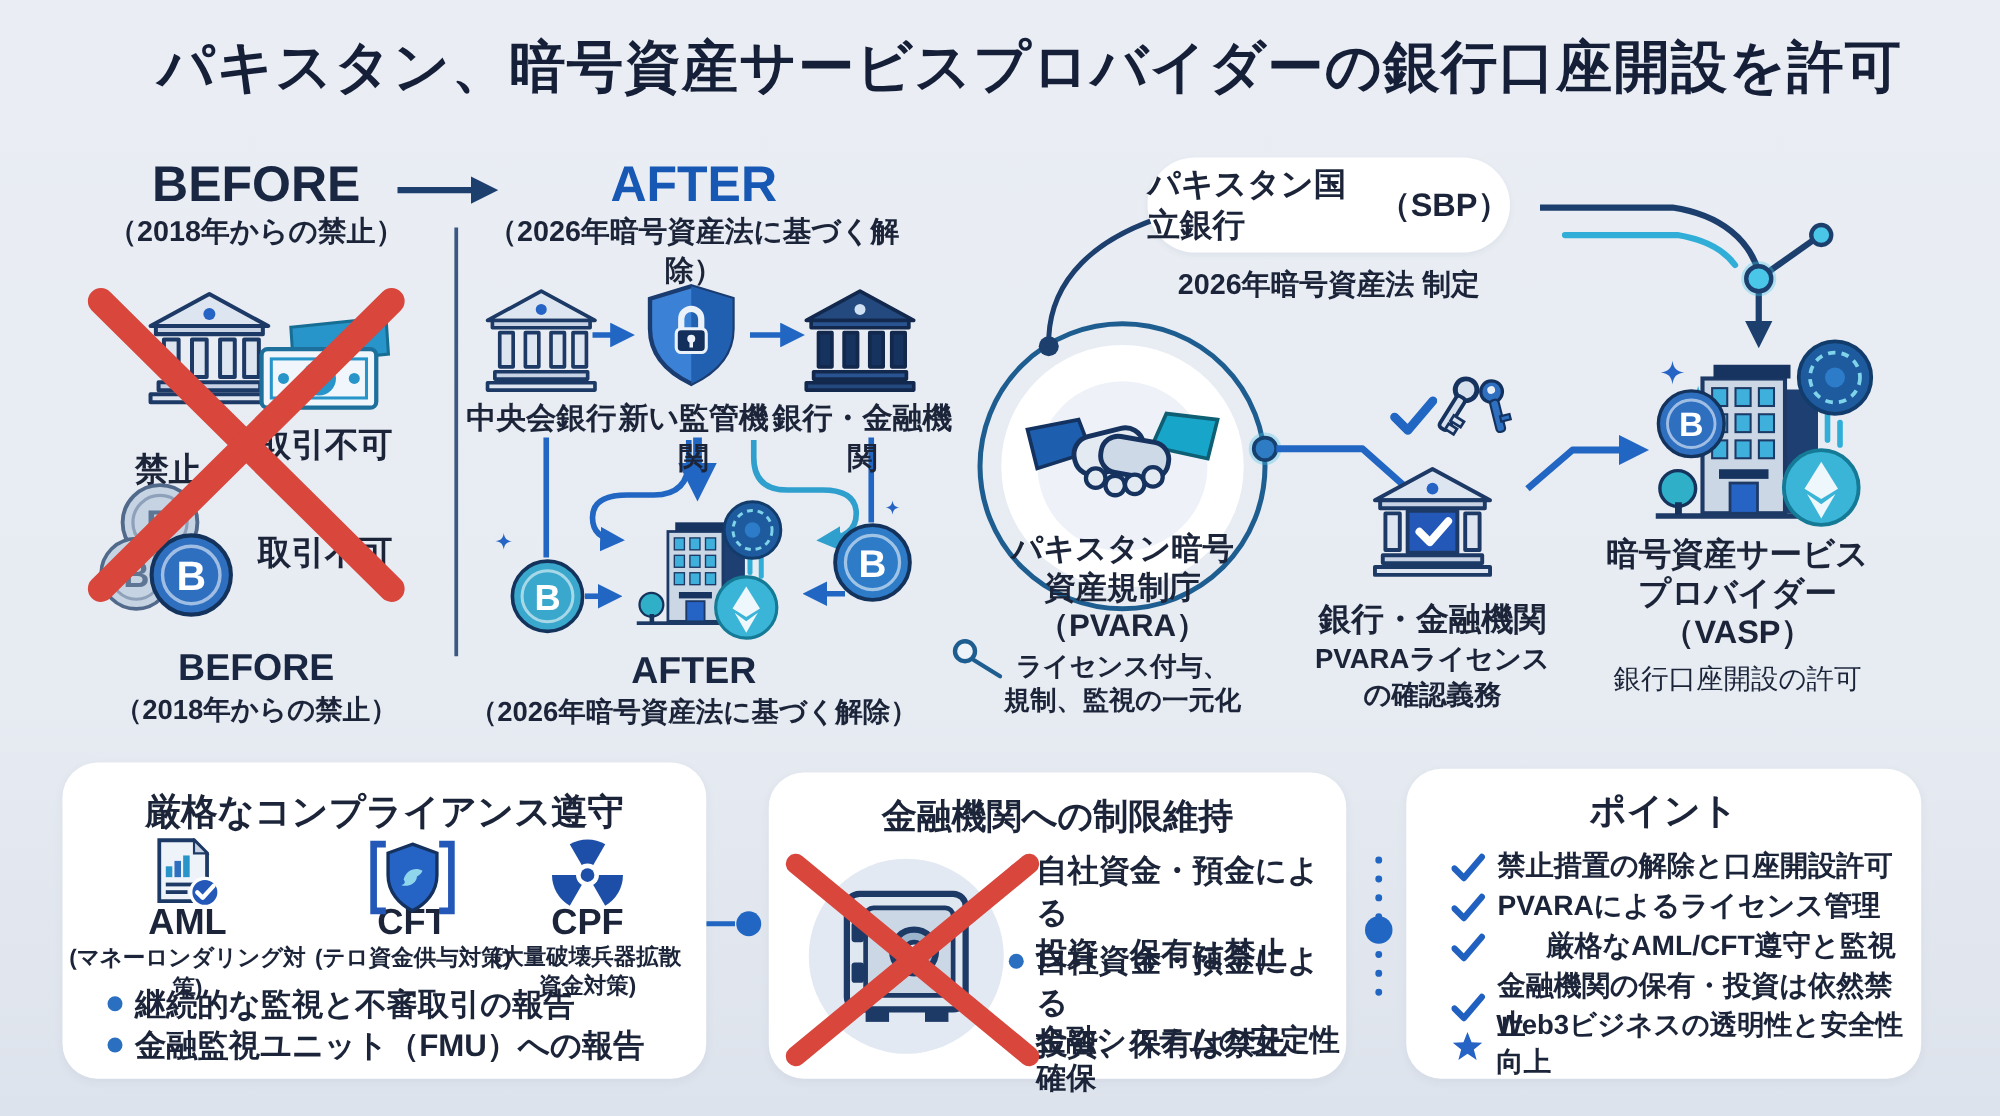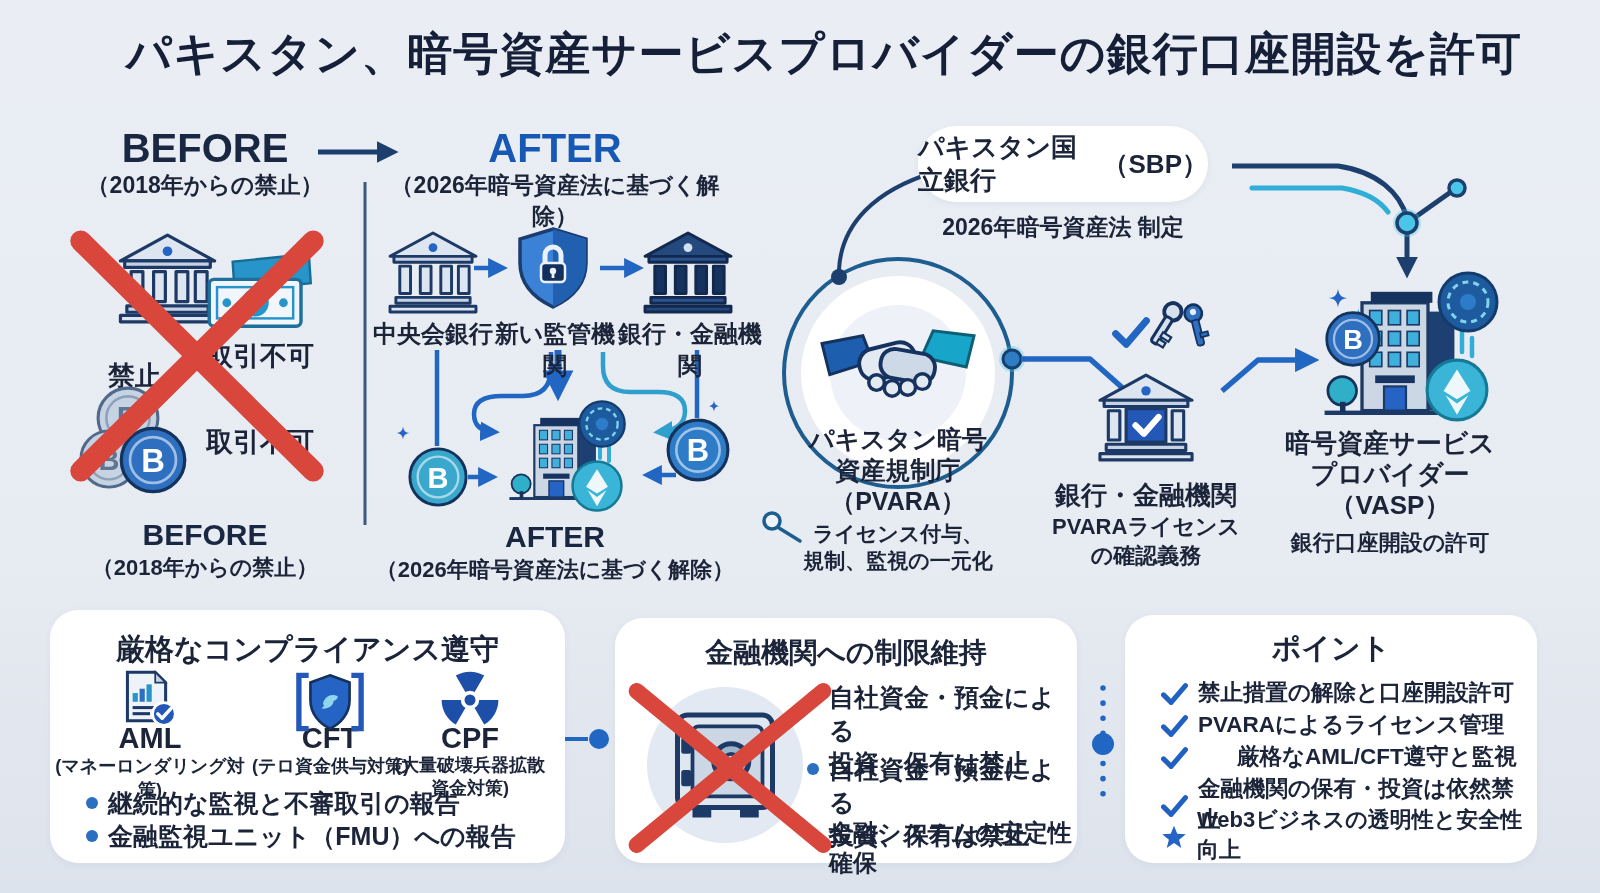--- a/index.html
+++ b/index.html
@@ -382,21 +382,21 @@
       <use href="#s-coinb"></use>
     </svg>
   <svg class="icon" style="left:1424px;top:357px" width="66" height="66">
       <use href="#s-coine"></use>
     </svg>
   <div class="txt z4" style="left:1270px;top:428px;width:240px;font-size:26px;font-weight:800;line-height:31px;">
     <span>暗号資産サービス</span><br>
     <span>プロバイダー</span><br>
     <span>（VASP）</span>
   </div>
-  <div class="txt z4" style="left:1265px;top:528px;width:250px;font-size:22px;font-weight:700;">銀行口座開設の許可</div>
+  <div class="txt z4" style="left:1265px;top:528px;width:250px;font-size:22px;font-weight:400;">銀行口座開設の許可</div>
 
   <div class="panel" style="left:50px;top:610px;width:515px;height:253px;">
     <div class="txt" style="left:0;right:0;top:20px;font-size:29px;font-weight:800;">厳格なコンプライアンス遵守</div>
     <svg class="icon" style="left:67px;top:57px" width="66" height="66">
         <use href="#s-doc"></use>
       </svg>
     <svg class="icon" style="left:238px;top:60px" width="84" height="64">
         <use href="#s-cft"></use>
       </svg>
     <svg class="icon" style="left:387px;top:57px" width="66" height="66">

